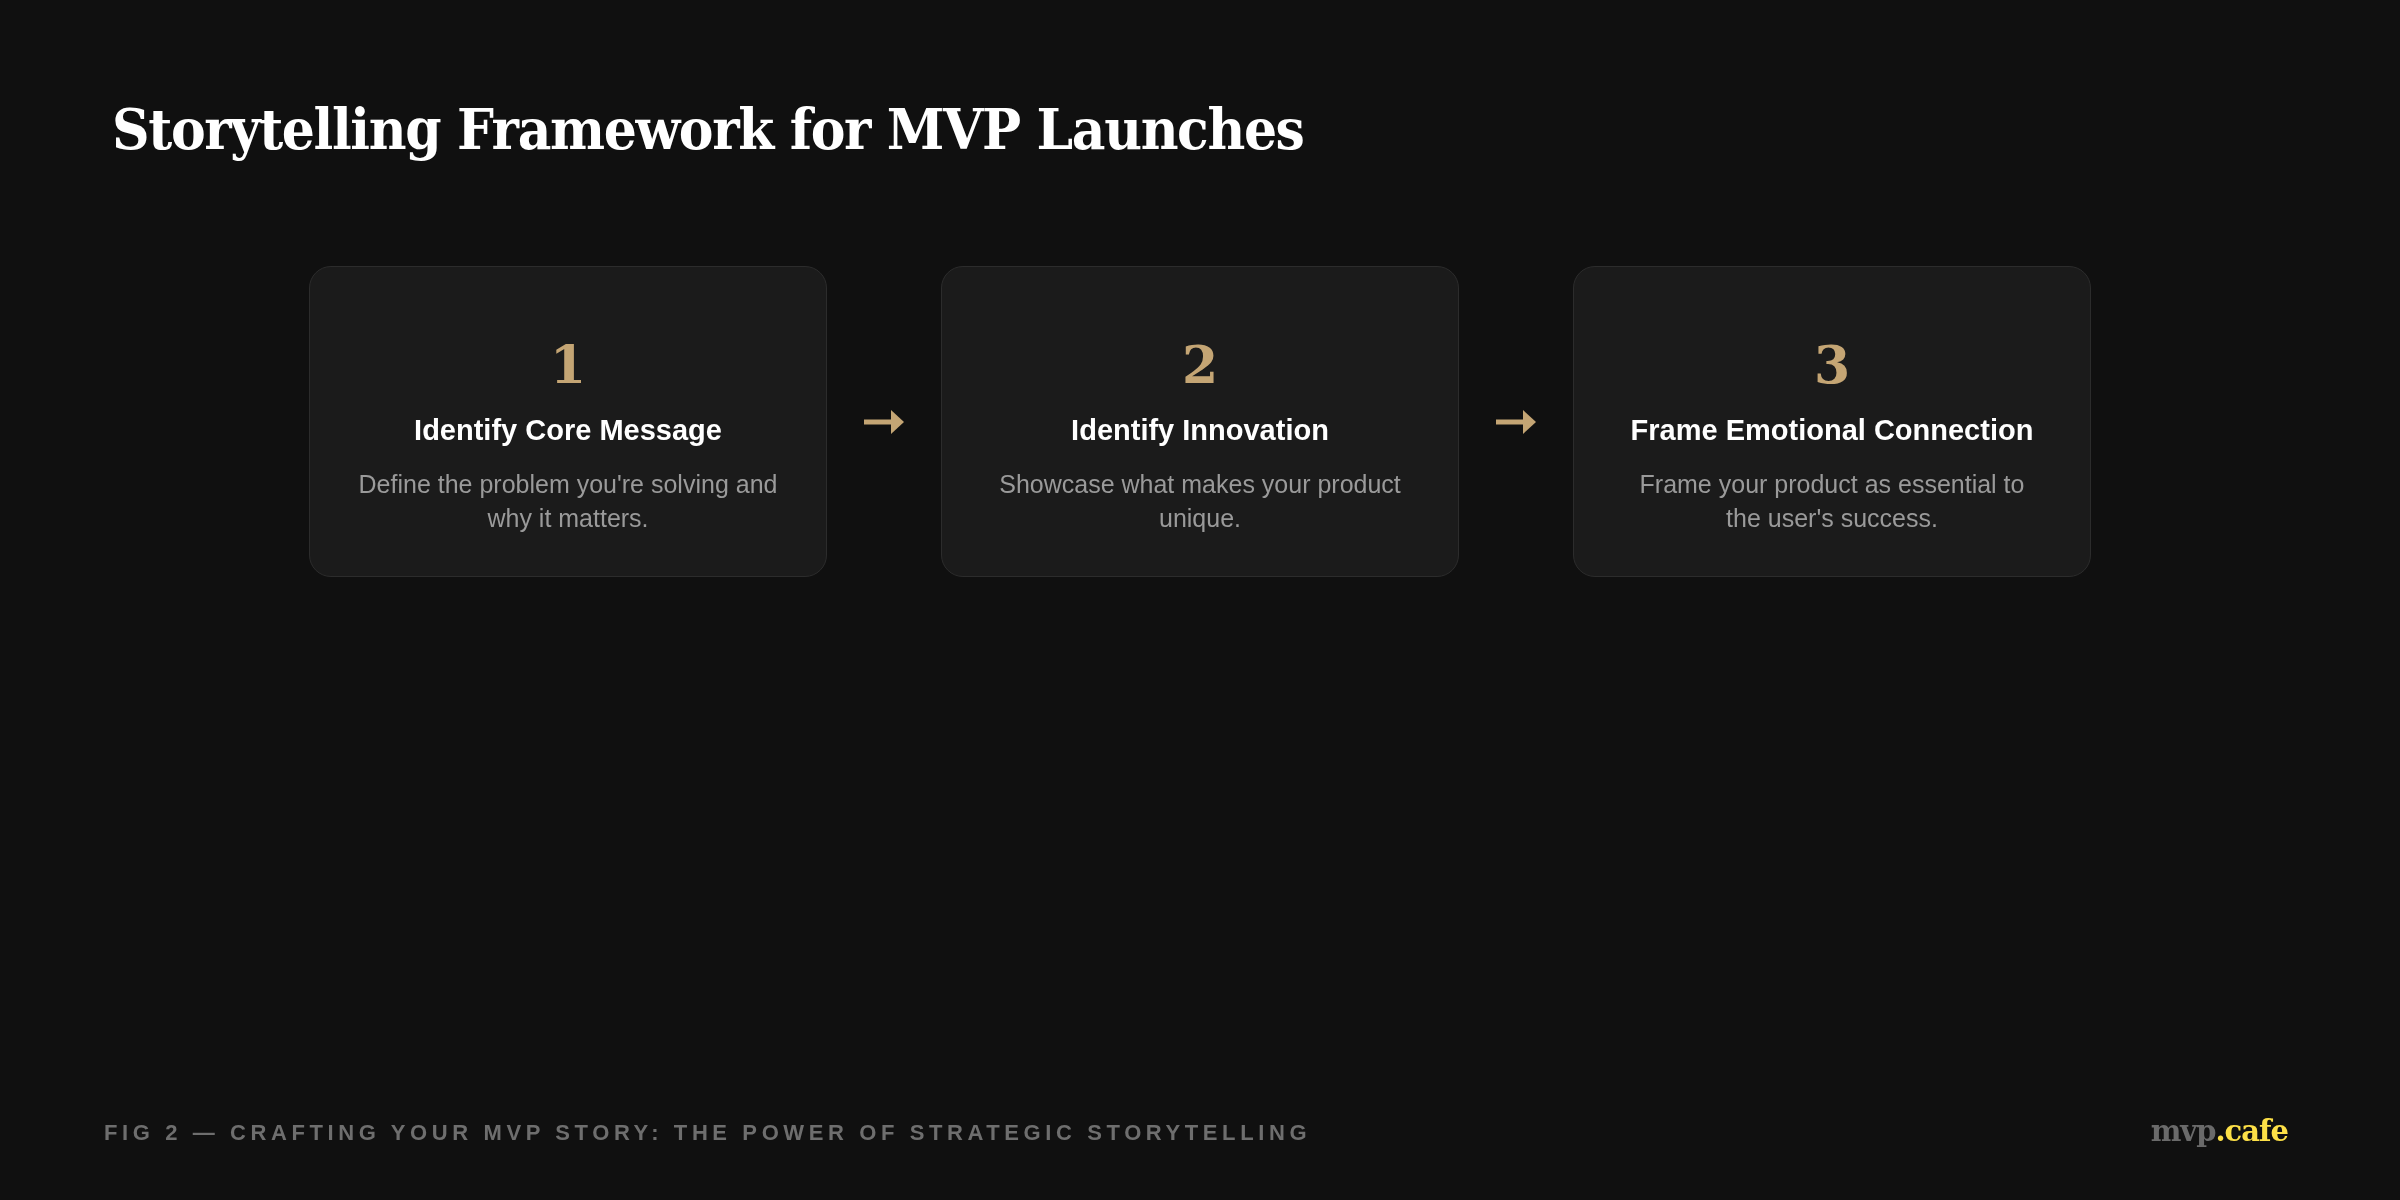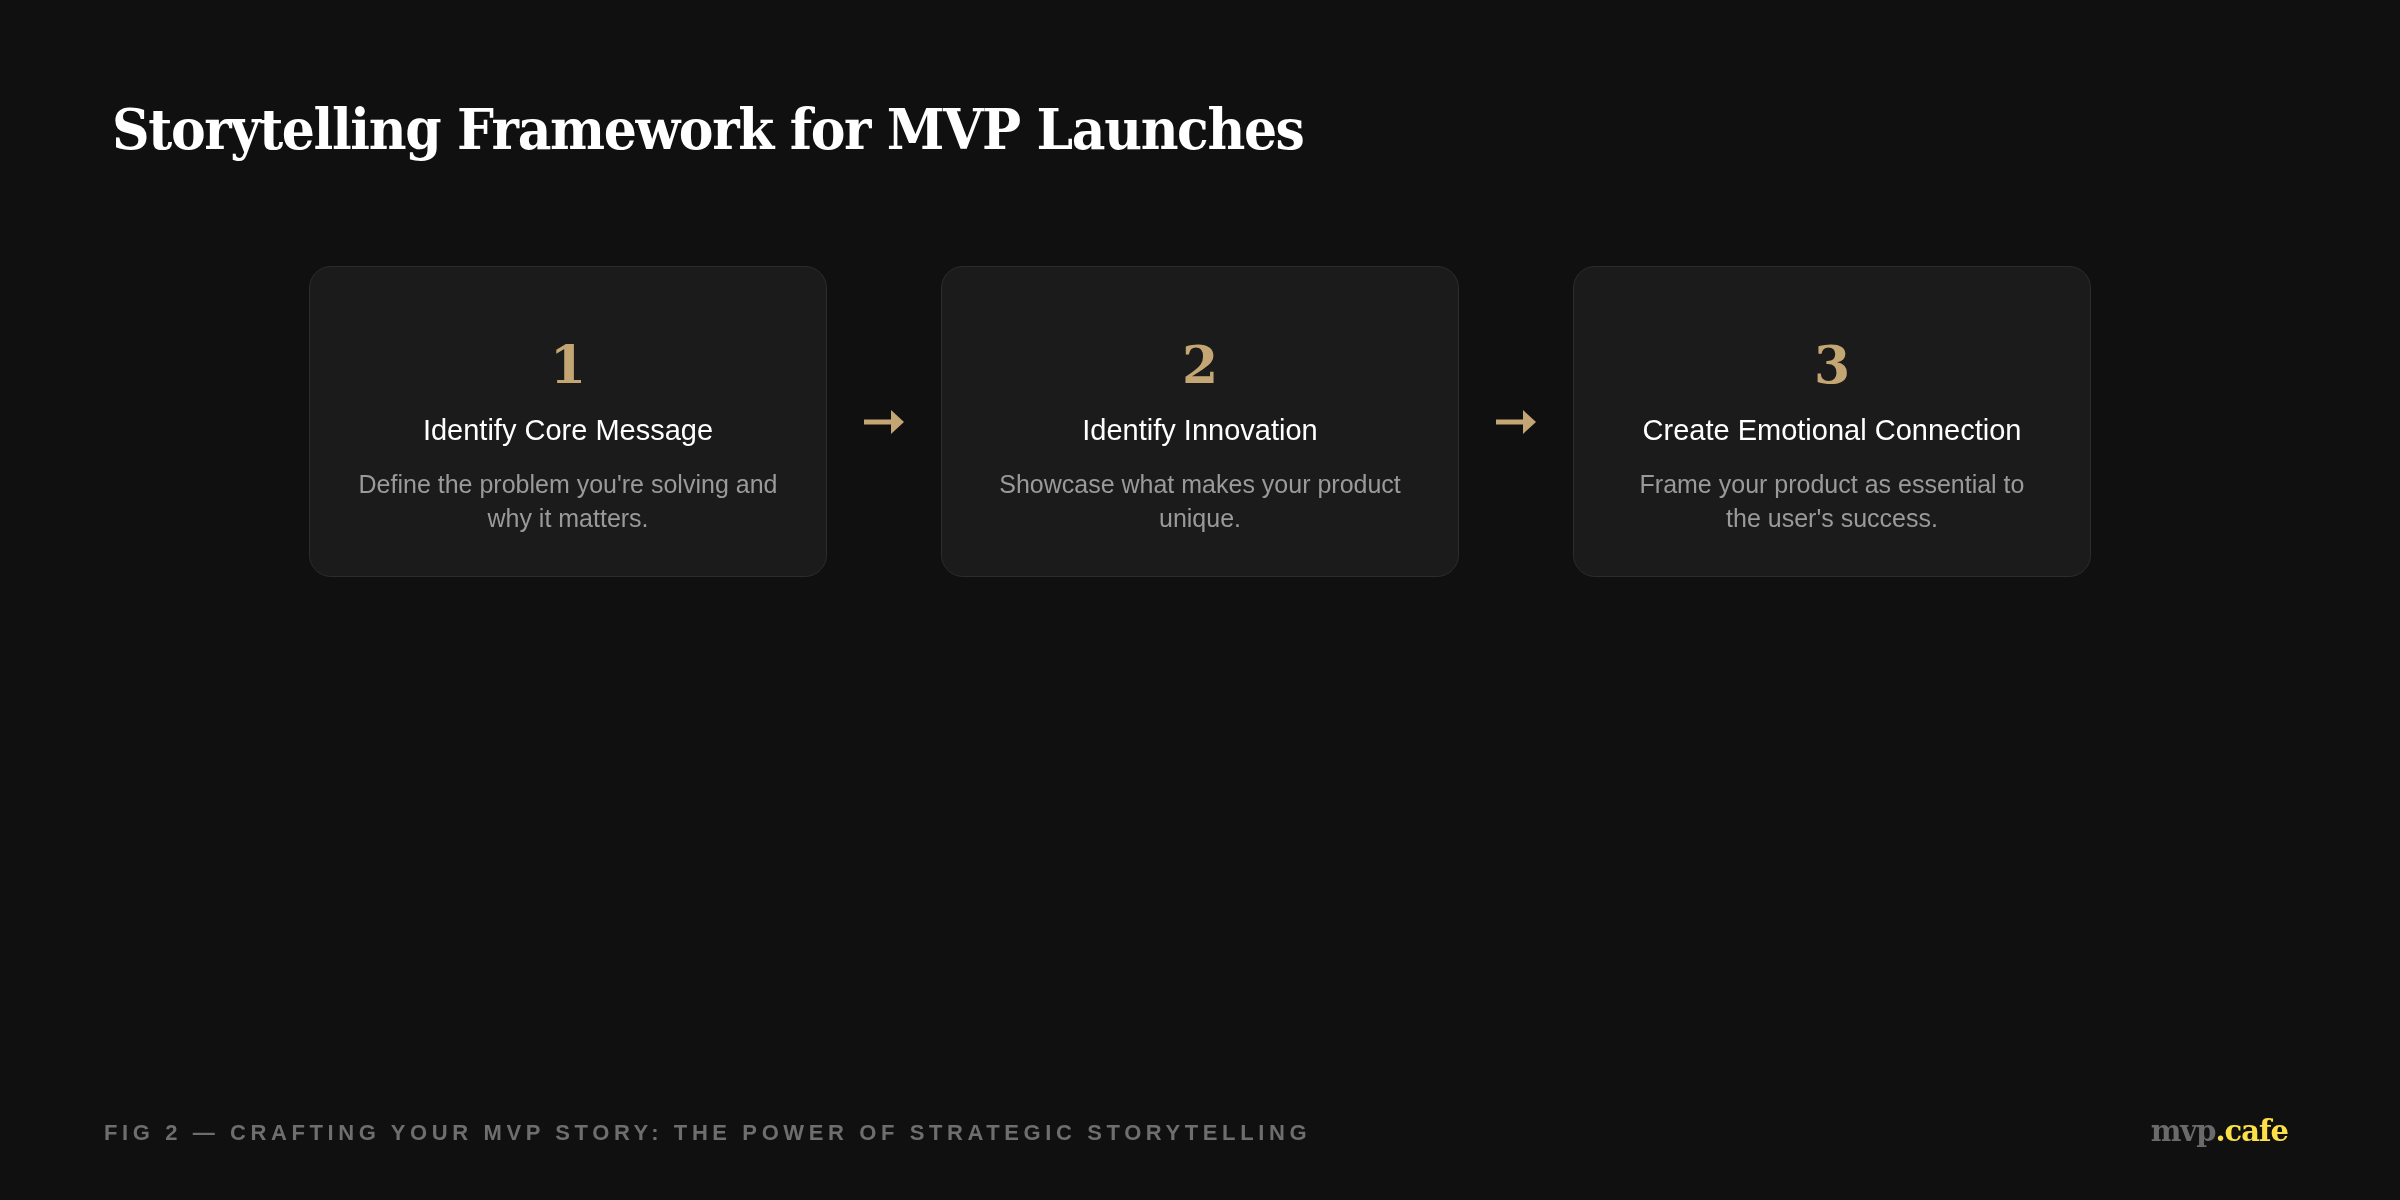--- a/index.html
+++ b/index.html
@@ -16,21 +16,21 @@
   .flow { position:absolute; top:266px; left:309px; display:flex; align-items:center; }
   .card {
     width:516px; height:309px; background:#1b1b1b; border:1px solid #2c2c2c; border-radius:22px;
     display:flex; flex-direction:column; align-items:center; text-align:center; box-sizing:content-box;
   }
   .num {
     margin-top:72px; font-family:"DejaVu Serif", serif; font-weight:bold; font-size:52px;
     color:#c4a574; line-height:52px; height:52px;
   }
   .card-title {
-    margin-top:22px; font-size:29px; font-weight:normal; color:#ffffff; line-height:34px;
+    margin-top:22px; font-size:29px; font-weight:bold; color:#ffffff; line-height:34px;
   }
   .card-desc {
     margin-top:20px; font-size:25px; color:#9a9a9a; line-height:34px; width:420px;
   }
   .arrow {
     width:114px; display:flex; justify-content:center; align-items:center; height:309px;
   }
   .arrow svg { display:block; }
   .footer-caption {
     position:absolute; left:104px; top:1120px; font-size:22px; font-weight:bold;
@@ -66,19 +66,19 @@
     <div class="card-desc">Showcase what makes your product unique.</div>
   </div>
   <div class="arrow">
     <svg width="40" height="24" viewBox="0 0 40 24">
         <rect x="0" y="9.5" width="28" height="5" fill="#c4a574"></rect>
         <polygon points="27,0 40,12 27,24" fill="#c4a574"></polygon>
       </svg>
   </div>
   <div class="card">
     <div class="num">3</div>
-    <div class="card-title">Create Emotional Connection</div>
+    <div class="card-title">Frame Emotional Connection</div>
     <div class="card-desc">Frame your product as essential to the user's success.</div>
   </div>
 </div>
 
 <div class="footer-caption">FIG 2 — CRAFTING YOUR MVP STORY: THE POWER OF STRATEGIC STORYTELLING</div>
 <div class="brand"><span class="a">mvp</span><span class="b">.cafe</span></div>
 
 </body></html>

